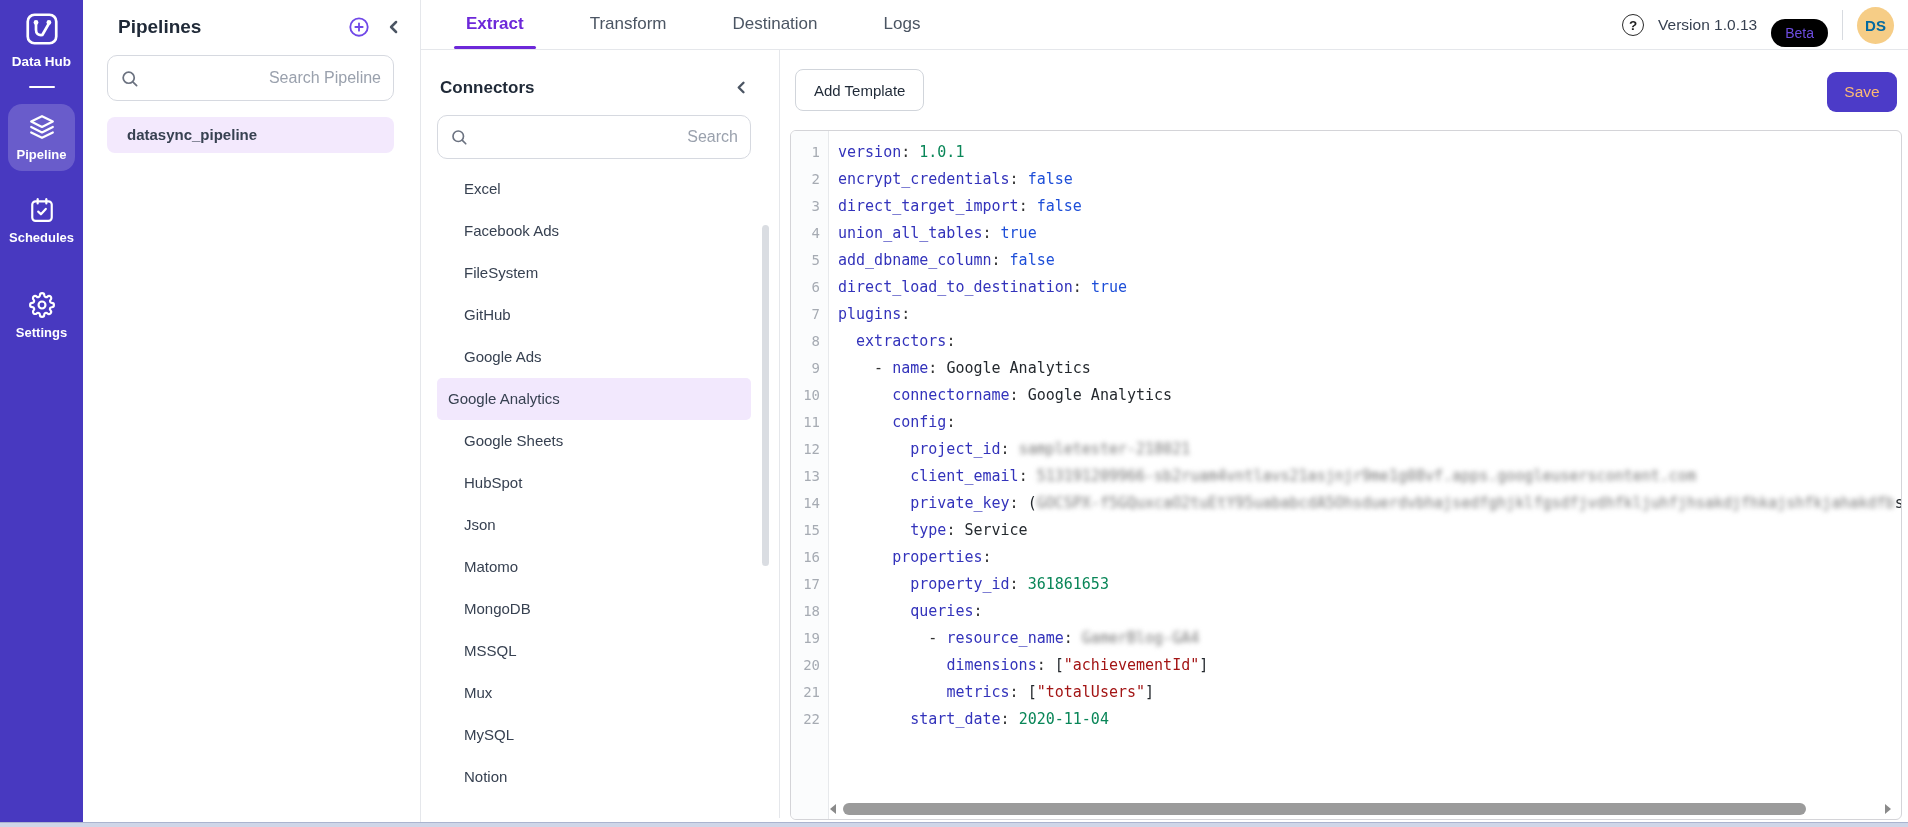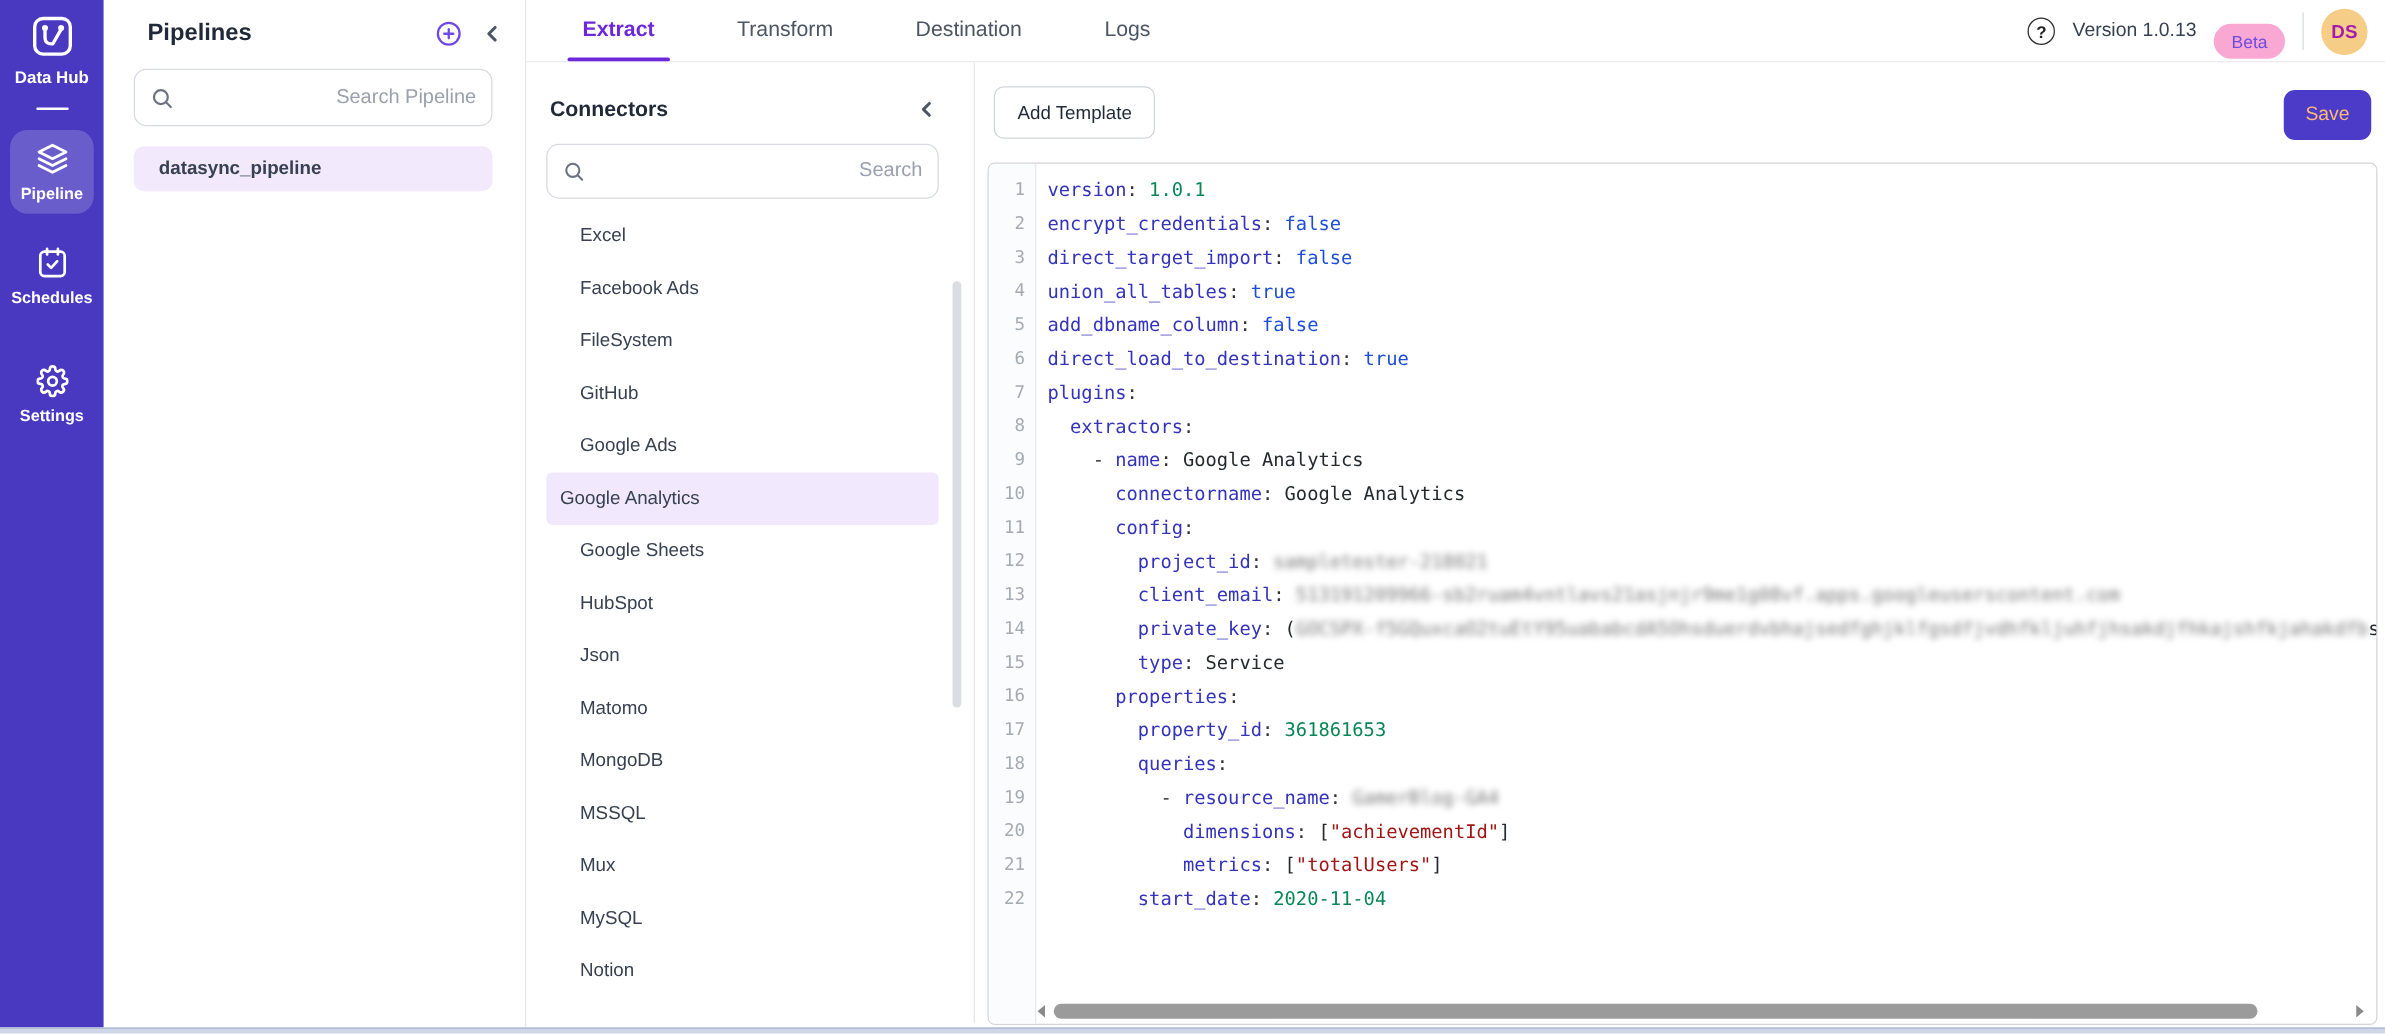--- a/index.html
+++ b/index.html
@@ -45,23 +45,23 @@
     align-items:stretch; padding-left:33px; background:#fff; }
   .tab { position:relative; padding:0 12px; margin-right:42px; font-size:17px; font-weight:500;
     color:#4b5563; line-height:48px; cursor:pointer; }
   .tab.active { color:#6d28d9; font-weight:bold; }
   .tab.active::after { content:""; position:absolute; left:0; right:0; bottom:0; height:3px;
     background:#6d28d9; border-radius:3px; }
   .topbar-right { position:absolute; right:14px; top:0; height:50px; display:flex; align-items:center; gap:14px; }
   .help-icon { width:22px; height:22px; border:1.6px solid #2b2b2b; border-radius:50%;
     display:flex; align-items:center; justify-content:center; font-size:13.5px; font-weight:bold; color:#222; cursor:pointer; }
   .version-text { font-size:15.5px; color:#374151; }
-  .beta-pill { background:#f9a8d4; color:#6d4ce0; font-size:14px; padding:6px 14px; border-radius:15px;margin-top:16px; }
+  .beta-pill { background:#000000; color:#6d4ce0; font-size:14px; padding:6px 14px; border-radius:15px;margin-top:16px; }
   .vdiv { width:1px; height:30px; background:#d8dbe0; }
-  .avatar { width:37px; height:37px; border-radius:50%; background:#f6cd86; color:#a21caf;
+  .avatar { width:37px; height:37px; border-radius:50%; background:#f6cd86; color:#0369a1;
     font-size:15px; font-weight:bold; display:flex; align-items:center; justify-content:center; cursor:pointer; }
   .content-row { position:absolute; top:50px; left:0; right:0; bottom:0; display:flex; }
   
   .connectors-panel { width:359px; border-right:1px solid #e5e7eb; position:relative; background:#fff; }
   .cn-header { display:flex; align-items:center; padding:26px 26px 0 19px; }
   .cn-title { font-size:17px; font-weight:bold; color:#1f2937; flex:1; }
   .cn-search { margin:16px 28px 0 16px; height:44px; }
   .connector-list { margin-top:9px; }
   .connector-item { height:42px; line-height:42px; padding-left:27px; font-size:15px; color:#374151;
     cursor:pointer; margin:0 28px 0 16px; border-radius:5px; }

